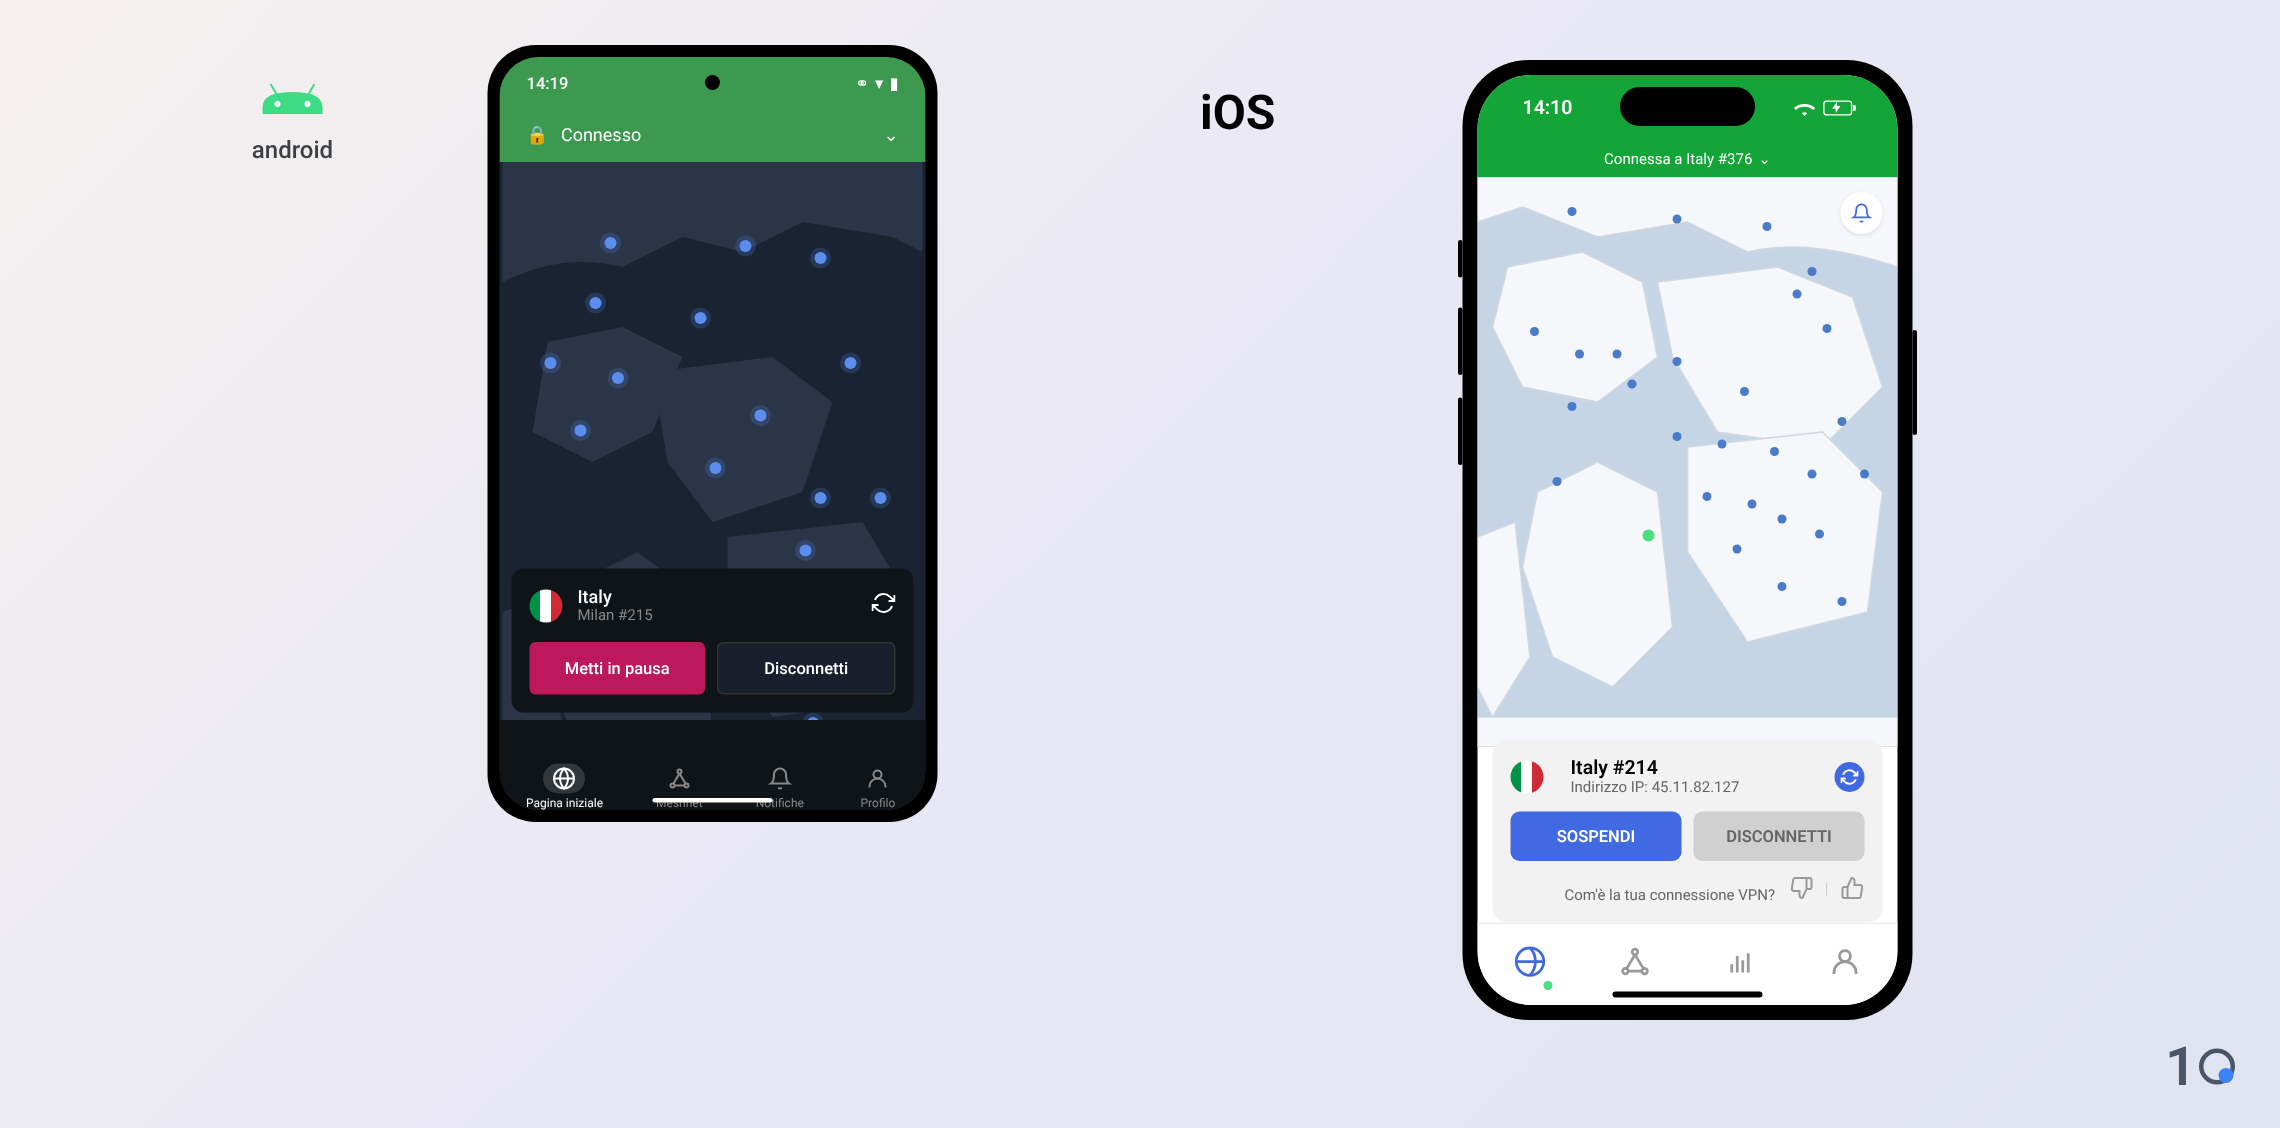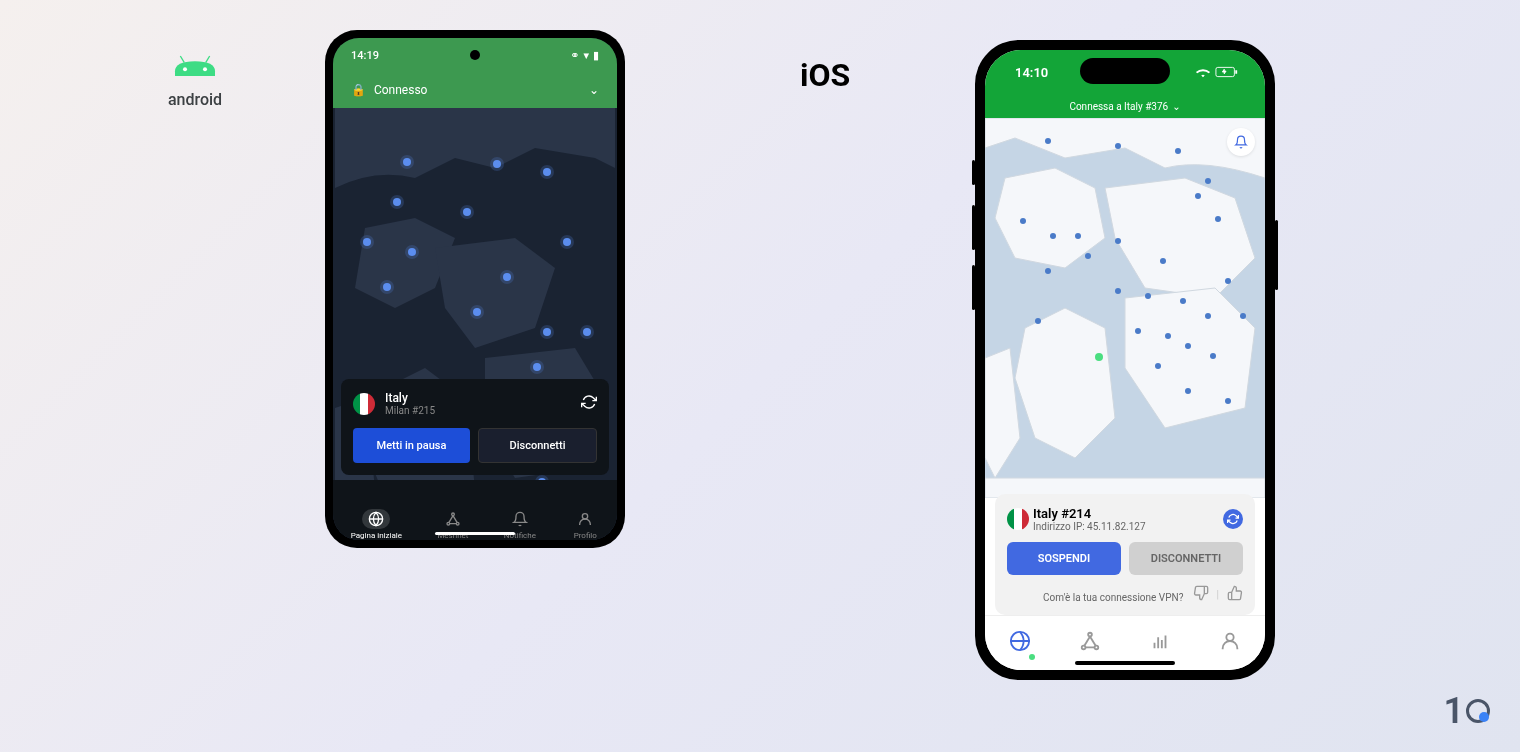--- a/index.html
+++ b/index.html
@@ -34,21 +34,21 @@
 .android-location { display: flex; align-items: center; justify-content: space-between; margin-bottom: 12px; }
 .android-location-left { display: flex; align-items: center; gap: 10px; }
 .flag { width: 22px; height: 22px; border-radius: 50%; background: linear-gradient(to right, #009246 33%, #fff 33%, #fff 66%, #ce2b37 66%); }
 .android-location-text { color: #fff; }
 .android-location-title { font-size: 12px; font-weight: 500; }
 .android-location-sub { font-size: 10px; color: #888; }
 .refresh-icon { color: #fff; }
 
 .android-buttons { display: flex; gap: 8px; }
 .android-btn { flex: 1; padding: 10px; border: none; border-radius: 4px; font-size: 11px; font-weight: 500; cursor: pointer; }
-.android-btn.primary { background: #1d4ed8; color: #fff; }
+.android-btn.primary { background: #be185d; color: #fff; }
 .android-btn.secondary { background: #1a1f2e; color: #fff; border: 1px solid #333; }
 
 .android-nav { position: absolute; bottom: 0; left: 0; right: 0; height: 60px; background: #0f1419; display: flex; justify-content: space-around; align-items: flex-end; }
 .android-nav-item { display: flex; flex-direction: column; align-items: center; gap: 2px; color: #888; font-size: 8px; }
 .android-nav-item.active { color: #fff; }
 .android-nav-icon { width: 28px; height: 20px; display: flex; align-items: center; justify-content: center; border-radius: 10px; }
 .android-nav-item.active .android-nav-icon { background: rgba(255,255,255,0.15); }
 .android-handle { position: absolute; bottom: 5px; left: 50%; transform: translateX(-50%); width: 80px; height: 3px; background: #fff; border-radius: 2px; }
 
 
@@ -66,21 +66,21 @@
 
 .ios-connected { height: 24px; background: #13a538; display: flex; justify-content: center; align-items: center; color: #fff; font-size: 10px; gap: 4px; }
 
 .ios-map { height: 380px; background: #e8eef3; position: relative; overflow: hidden; }
 .ios-map-dot { position: absolute; width: 6px; height: 6px; background: #4a7bc8; border-radius: 50%; }
 .ios-map-dot.active { background: #4ade80; width: 8px; height: 8px; }
 .ios-bell { position: absolute; top: 10px; right: 10px; width: 28px; height: 28px; background: #fff; border-radius: 50%; display: flex; align-items: center; justify-content: center; color: #4169e1; box-shadow: 0 1px 3px rgba(0,0,0,0.1); }
 
 .ios-card { position: absolute; bottom: 55px; left: 10px; right: 10px; background: #f2f2f2; border-radius: 10px; padding: 12px; }
 .ios-location { display: flex; align-items: center; justify-content: space-between; margin-bottom: 10px; }
-.ios-location-left { display: flex; align-items: center; gap: 4px; }
+.ios-location-left { display: flex; align-items: center; gap: 18px; }
 .ios-location-text { color: #000; }
 .ios-location-title { font-size: 13px; font-weight: 600; }
 .ios-location-sub { font-size: 10px; color: #666; }
 .ios-refresh { width: 20px; height: 20px; background: #4169e1; border-radius: 50%; display: flex; align-items: center; justify-content: center; color: #fff; }
 
 .ios-buttons { display: flex; gap: 8px; margin-bottom: 10px; justify-content: flex-end; }
 .ios-btn { flex: 1; padding: 10px; border: none; border-radius: 6px; font-size: 11px; font-weight: 600; cursor: pointer; }
 .ios-btn.primary { background: #4169e1; color: #fff; }
 .ios-btn.secondary { background: #d0d0d0; color: #666; }
 

